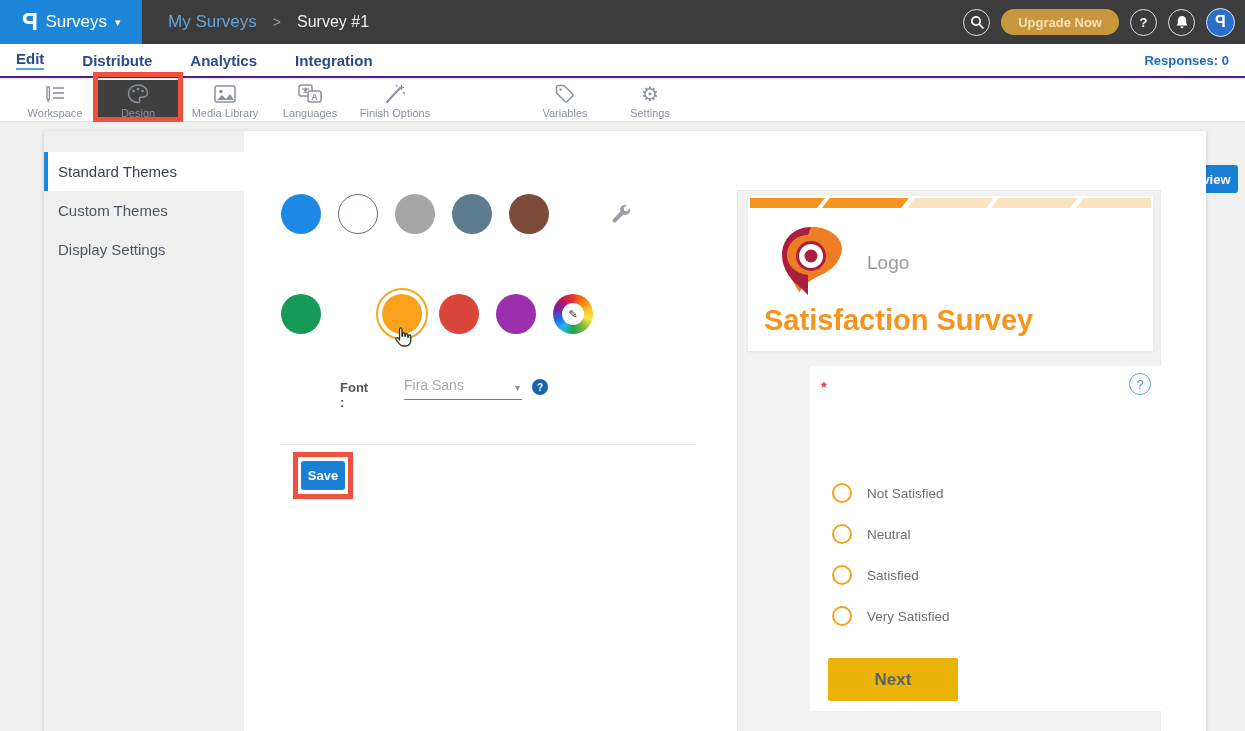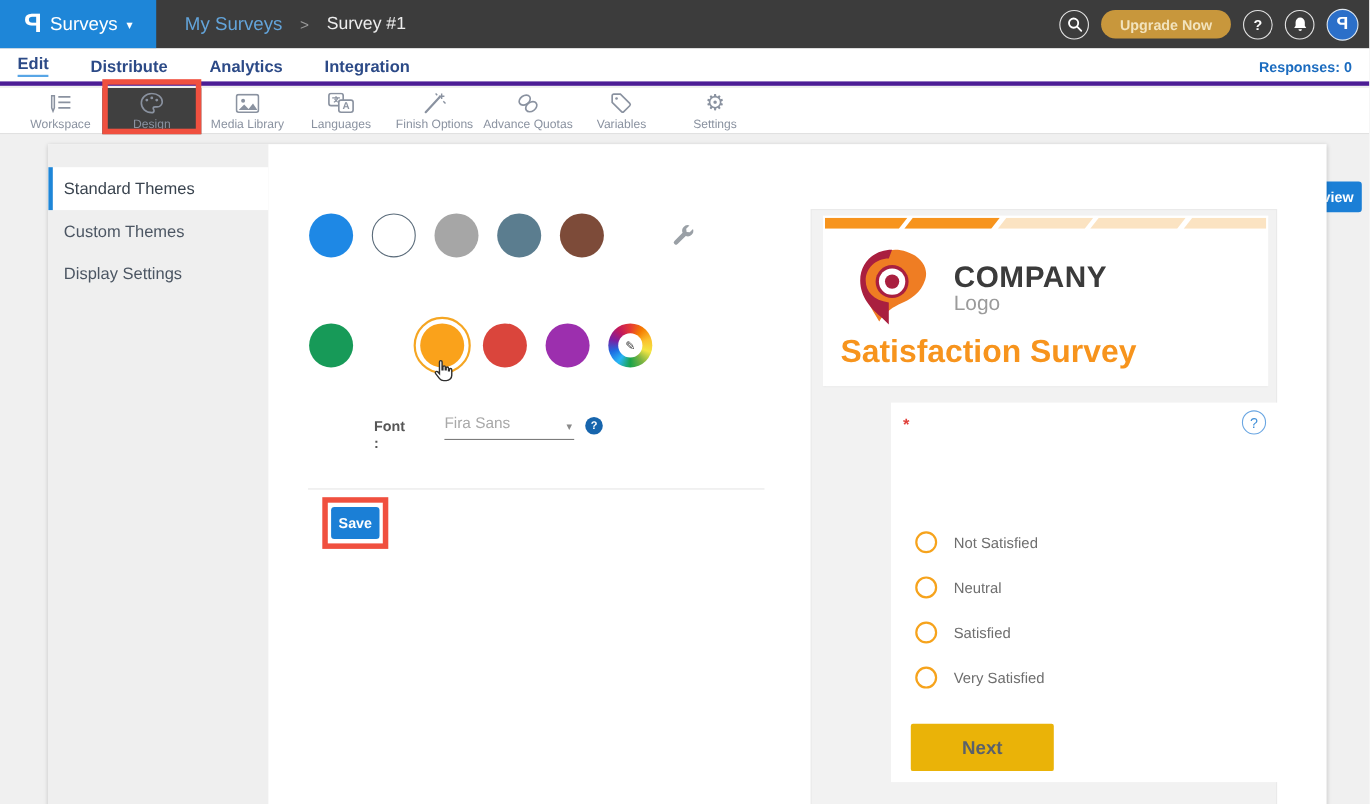--- a/index.html
+++ b/index.html
@@ -22,21 +22,21 @@
   .circle-btn { width:27px; height:27px; border:1.6px solid rgba(255,255,255,.85); border-radius:50%;
     display:flex; align-items:center; justify-content:center; color:#fff; font-size:13px; font-weight:bold; cursor:pointer; }
   .upgrade-btn { height:26px; padding:0 17px; background:#c8973c; border-radius:13px; border:none;
     color:#f2e3bd; font-size:13px; font-weight:bold; display:flex; align-items:center; cursor:pointer; font-family:inherit; }
   .avatar { width:29px; height:29px; border-radius:50%; background:#2b6fc9; border:1.6px solid #dfe7ef;
     display:flex; align-items:center; justify-content:center; cursor:pointer; }
   .avatar span { color:#fff; font-size:16px; font-weight:bold; transform:scaleX(-1); }
 
   
   .subnav { position:absolute; left:0; top:44px; width:1245px; height:34px; background:#fff;
-    border-bottom:4px solid #4c1d95; }
+    border-bottom:2px solid #4c1d95; }
   .subnav-links { position:absolute; left:16px; top:0; height:32px; display:flex; align-items:center; gap:38px; }
   .subnav-link { color:#2c4a87; font-size:15px; font-weight:bold; cursor:pointer; }
   .subnav-link.active { border-bottom:2px solid #58a6e6; padding-bottom:1px; }
   .responses { position:absolute; right:16px; top:0; height:32px; display:flex; align-items:center;
     color:#1a6bbf; font-size:13px; font-weight:bold; }
 
   
   .toolbar { position:absolute; left:0; top:80px; width:1245px; height:42px; background:#fff;
     border-bottom:1px solid #dedede; }
   .tool-tab { position:absolute; top:0; width:90px; height:42px; display:flex; flex-direction:column;
@@ -226,29 +226,20 @@
         <svg width="22" height="20" viewBox="0 0 22 20">
             <line x1="3" y1="18" x2="16" y2="4" stroke="#8a92a0" stroke-width="2" stroke-linecap="round"></line>
             <line x1="17.5" y1="1" x2="17.5" y2="6" stroke="#8a92a0" stroke-width="1.3"></line>
             <line x1="15" y1="3.5" x2="20" y2="3.5" stroke="#8a92a0" stroke-width="1.3"></line>
             <line x1="19" y1="8" x2="21" y2="10" stroke="#8a92a0" stroke-width="1.3"></line>
             <line x1="12" y1="1" x2="13.5" y2="2.5" stroke="#8a92a0" stroke-width="1.3"></line>
           </svg>
       </span>
       <span class="tlabel">Finish Options</span>
     </div>
-    <div class="tool-tab" style="left:435px">
-      <span class="ticon">
-        <svg width="22" height="20" viewBox="0 0 22 20">
-            <ellipse cx="8" cy="7" rx="5.5" ry="4" fill="none" stroke="#8a92a0" stroke-width="1.5" transform="rotate(-35 8 7)"></ellipse>
-            <ellipse cx="14" cy="13" rx="5.5" ry="4" fill="none" stroke="#8a92a0" stroke-width="1.5" transform="rotate(-35 14 13)"></ellipse>
-          </svg>
-      </span>
-      <span class="tlabel">Advance Quotas</span>
-    </div>
     <div class="tool-tab" style="left:520px">
       <span class="ticon">
         <svg width="21" height="20" viewBox="0 0 21 20">
             <path d="M9 1.5H3a1.5 1.5 0 0 0-1.5 1.5v6L10 17.5a1.5 1.5 0 0 0 2.1 0l5.4-5.4a1.5 1.5 0 0 0 0-2.1z" fill="none" stroke="#8a92a0" stroke-width="1.5"></path>
             <circle cx="5.5" cy="5.5" r="1.2" fill="#8a92a0"></circle>
           </svg>
       </span>
       <span class="tlabel">Variables</span>
     </div>
     <div class="tool-tab" style="left:605px">
@@ -338,21 +329,20 @@
           <span>
             <svg width="84" height="80" viewBox="0 0 84 80">
                 <path d="M42 4C24 4 12 17 12 33c0 14 9 24 18 32l8 7c2-8 6-14 12-20 9-8 16-16 16-29C66 12 56 4 42 4z" fill="#ef7d23" transform="rotate(18 42 40)"></path>
                 <path d="M40 4C23 4 11 16 11 32c0 15 10 26 20 34l6 6V52C23 50 16 42 16 32c0-11 9-20 21-20z" fill="#a91f3f"></path>
                 <circle cx="40" cy="33" r="15" fill="#a91f3f"></circle>
                 <circle cx="40" cy="33" r="12" fill="#fff"></circle>
                 <circle cx="40" cy="33" r="6.5" fill="#a91f3f"></circle>
               </svg>
           </span>
           <div class="company-text">
-            <div class="company-name">COMPANY</div>
             <div class="company-sub">Logo</div>
           </div>
         </div>
         <div class="survey-title">Satisfaction Survey</div>
       </div>
 
       <div class="question-card">
         <span class="q-required">*</span>
         <div class="q-help">
           <span>?</span>

